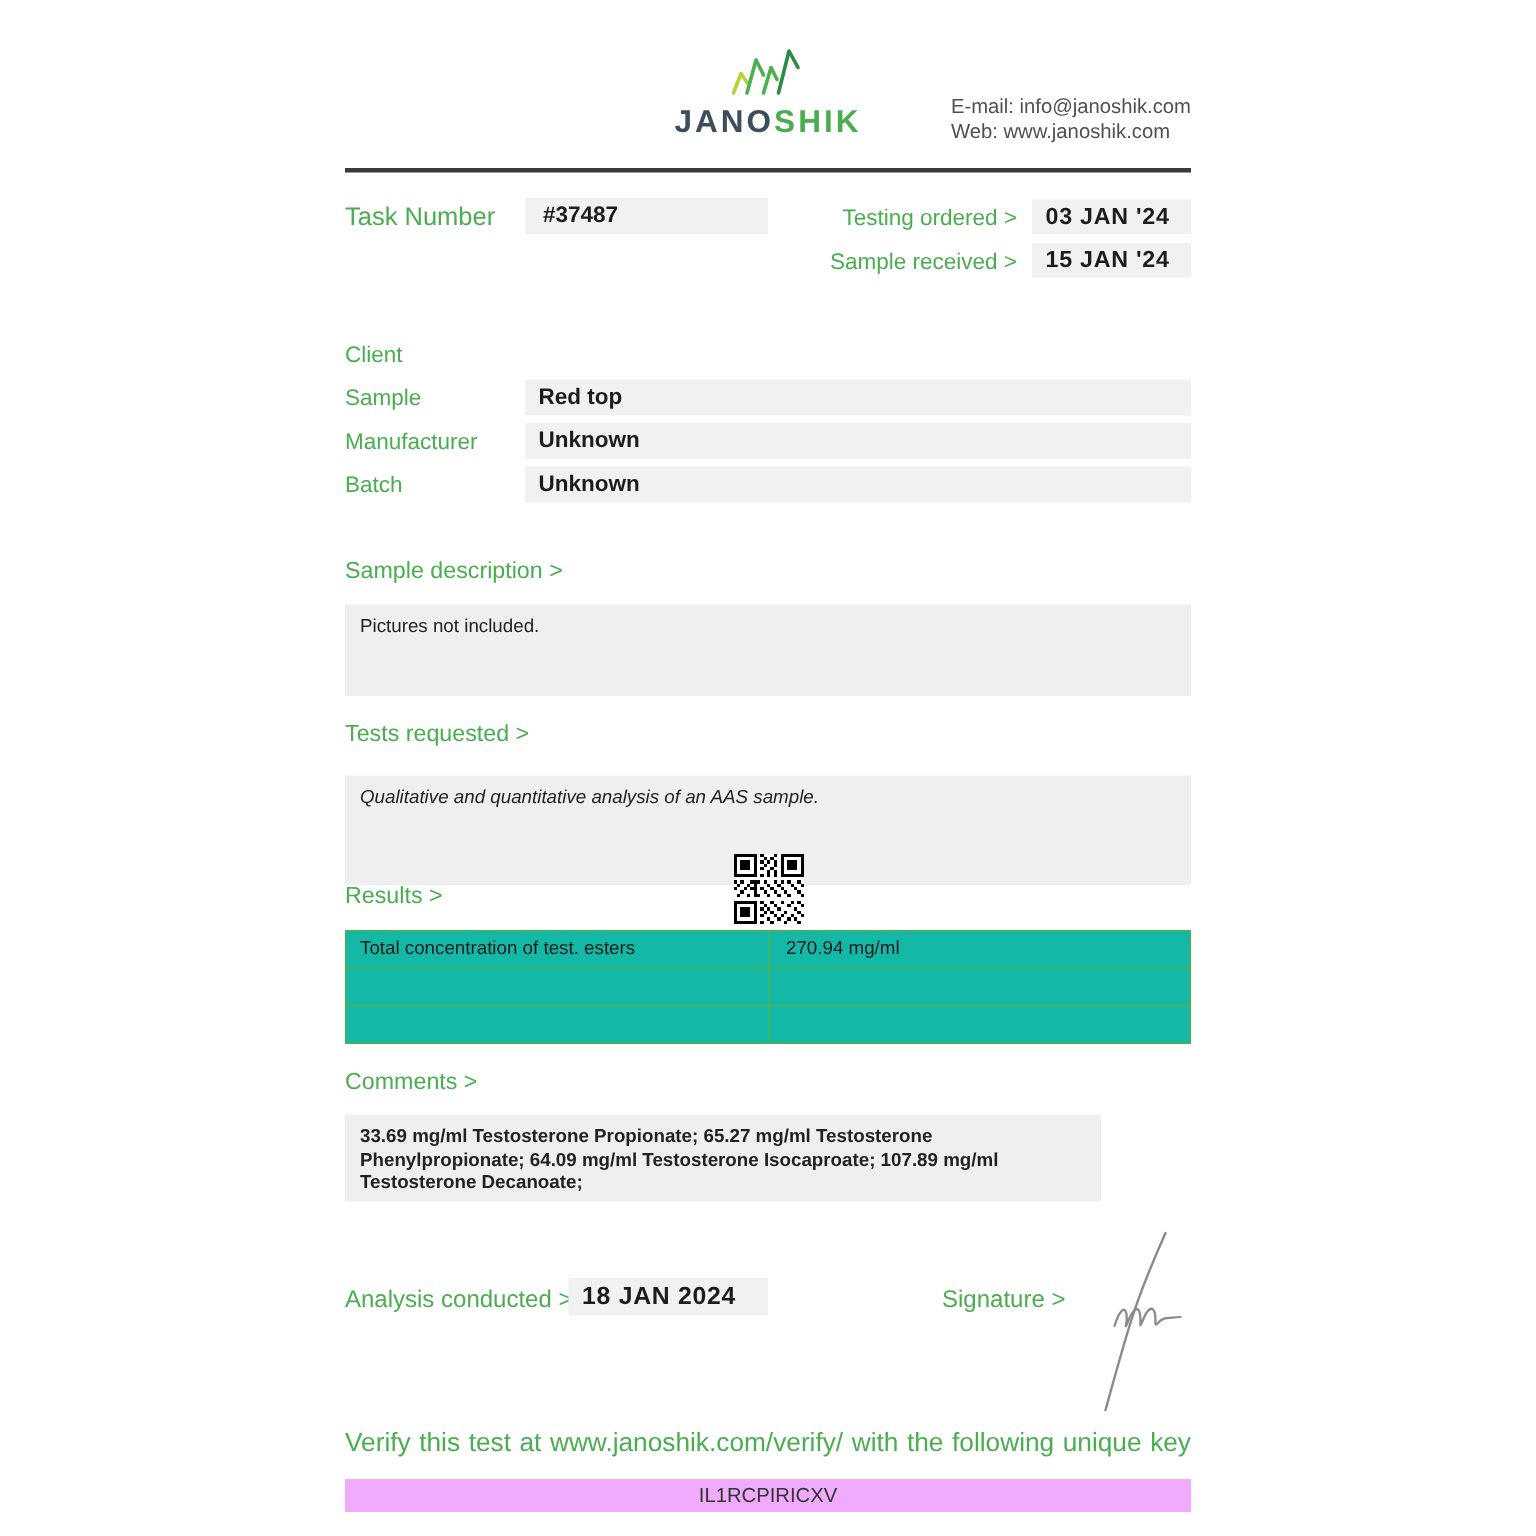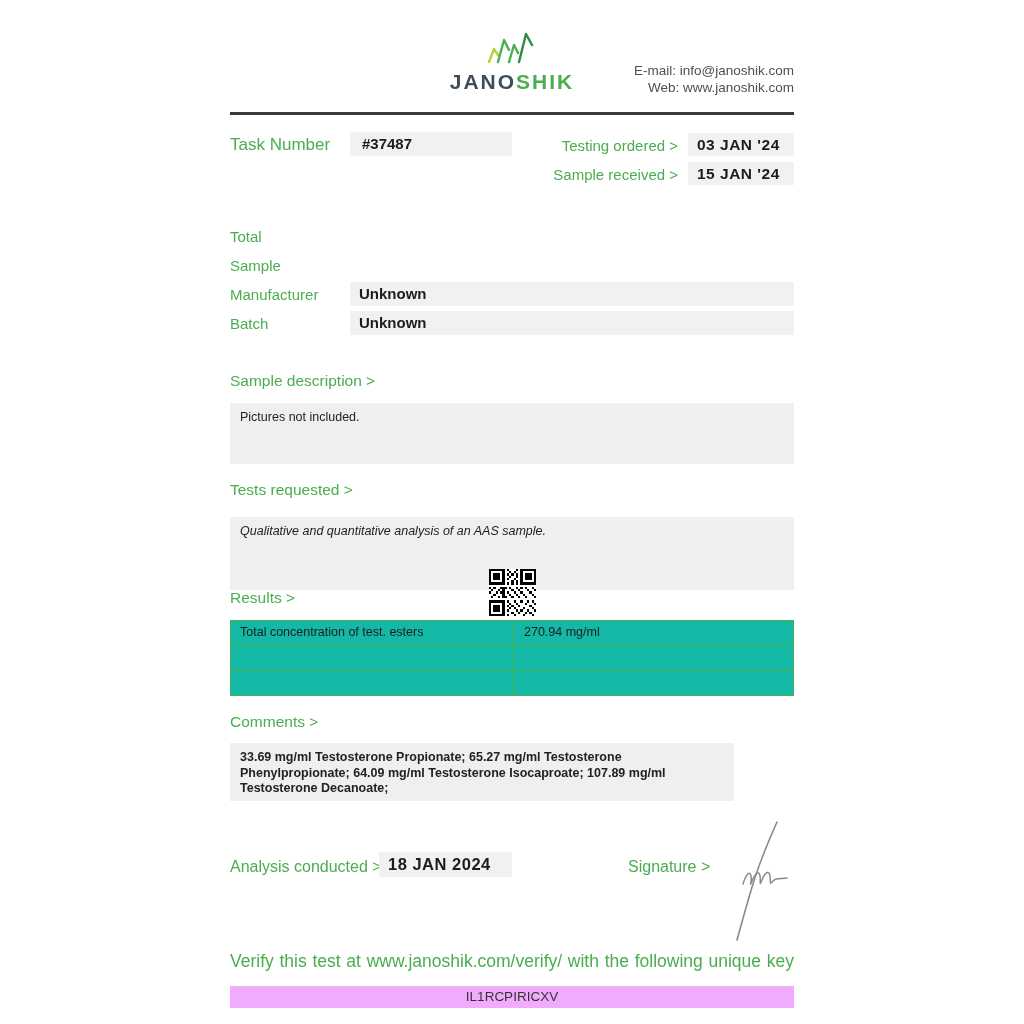--- a/index.html
+++ b/index.html
@@ -6,21 +6,21 @@
   .page{
     position:relative;width:1024px;height:1024px;background:#ffffff;overflow:hidden;
     font-family:"Liberation Sans",sans-serif;color:#1c1c1c;
   }
   .abs{position:absolute;}
   .green{color:#4aad50;}
   .title{font-size:36px;letter-spacing:.5px;font-weight:normal;}
   .brand{font-size:21px;font-weight:bold;letter-spacing:2px;text-align:center;}
   .brand .dark{color:#3d4d5c;}
   .brand .grn{color:#4aad50;}
-  .contact{font-size:13.5px;color:#4f4f4f;text-align:right;line-height:17px;margin-left:36px;}
+  .contact{font-size:13.5px;color:#4f4f4f;line-height:17px;margin-left:36px;}
   .rule{background:#3a3a3a;height:3px;}
   .lbl{font-size:15px;color:#4aad50;white-space:nowrap;}
   .lbl-lg{font-size:17px;color:#4aad50;white-space:nowrap;}
   .field{background:#f1f1f1;font-size:15px;font-weight:bold;color:#1c1c1c;
          line-height:24px;padding-left:9px;box-sizing:border-box;white-space:nowrap;overflow:hidden;}
   .field.date{font-size:15.5px;letter-spacing:.5px;}
   .panel{background:#efefef;font-size:12.5px;color:#222;line-height:15.5px;
          padding:7px 10px;box-sizing:border-box;}
   .sec-h{font-size:15.5px;color:#4aad50;white-space:nowrap;}
   .rtable{border:1.6px solid #4caf50;box-sizing:border-box;background:#14b8a6;}
@@ -67,23 +67,24 @@
 
   <div class="abs lbl-lg" style="left:230px;top:135px;">Task Number</div>
   <div class="abs field" style="left:350px;top:132px;width:162px;height:24px;padding-left:12px;">#37487</div>
 
   <div class="abs lbl" style="left:500px;top:137px;width:178px;text-align:right;">Testing ordered  &gt;</div>
   <div class="abs field date" style="left:688px;top:133px;width:106px;height:23px;line-height:23px;">03 JAN '24</div>
 
   <div class="abs lbl" style="left:500px;top:166px;width:178px;text-align:right;">Sample received &gt;</div>
   <div class="abs field date" style="left:688px;top:162px;width:106px;height:23px;line-height:23px;">15 JAN '24</div>
 
-  <div class="abs lbl" style="left:230px;top:228px;">Total</div>
+  <div class="abs lbl" style="left:230px;top:228px;">Client</div>
 
   <div class="abs lbl" style="left:230px;top:257px;">Sample</div>
+  <div class="abs field" style="left:350px;top:253px;width:444px;height:24px;">Red top</div>
 
   <div class="abs lbl" style="left:230px;top:286px;">Manufacturer</div>
   <div class="abs field" style="left:350px;top:282px;width:444px;height:24px;">Unknown</div>
 
   <div class="abs lbl" style="left:230px;top:315px;">Batch</div>
   <div class="abs field" style="left:350px;top:311px;width:444px;height:24px;">Unknown</div>
 
   <div class="abs sec-h" style="left:230px;top:372px;">Sample description &gt;</div>
   <div class="abs panel" style="left:230px;top:403px;width:564px;height:61px;">Pictures not included.</div>
 

